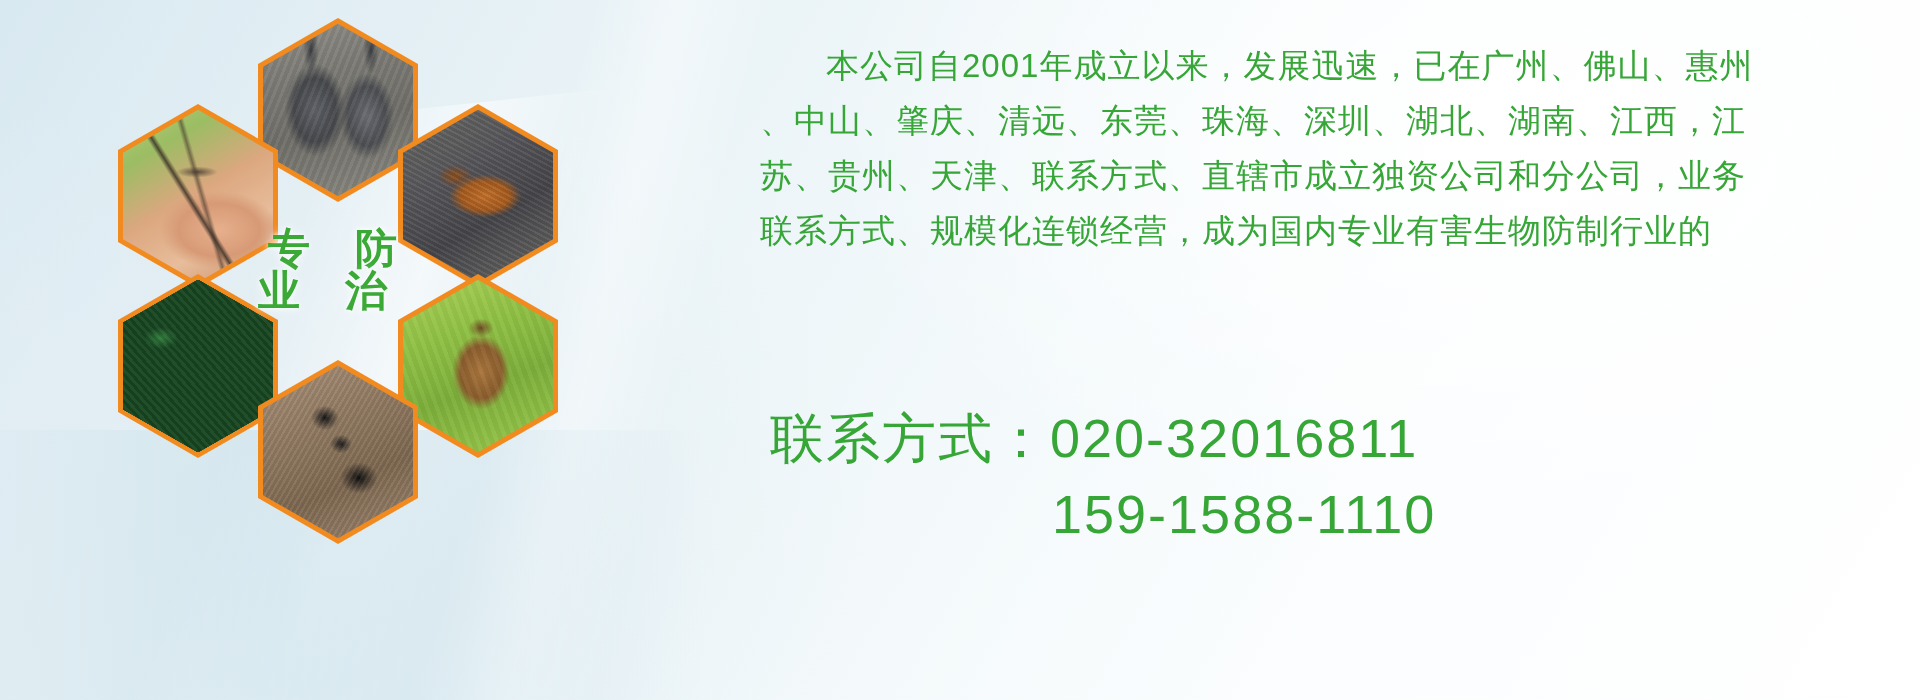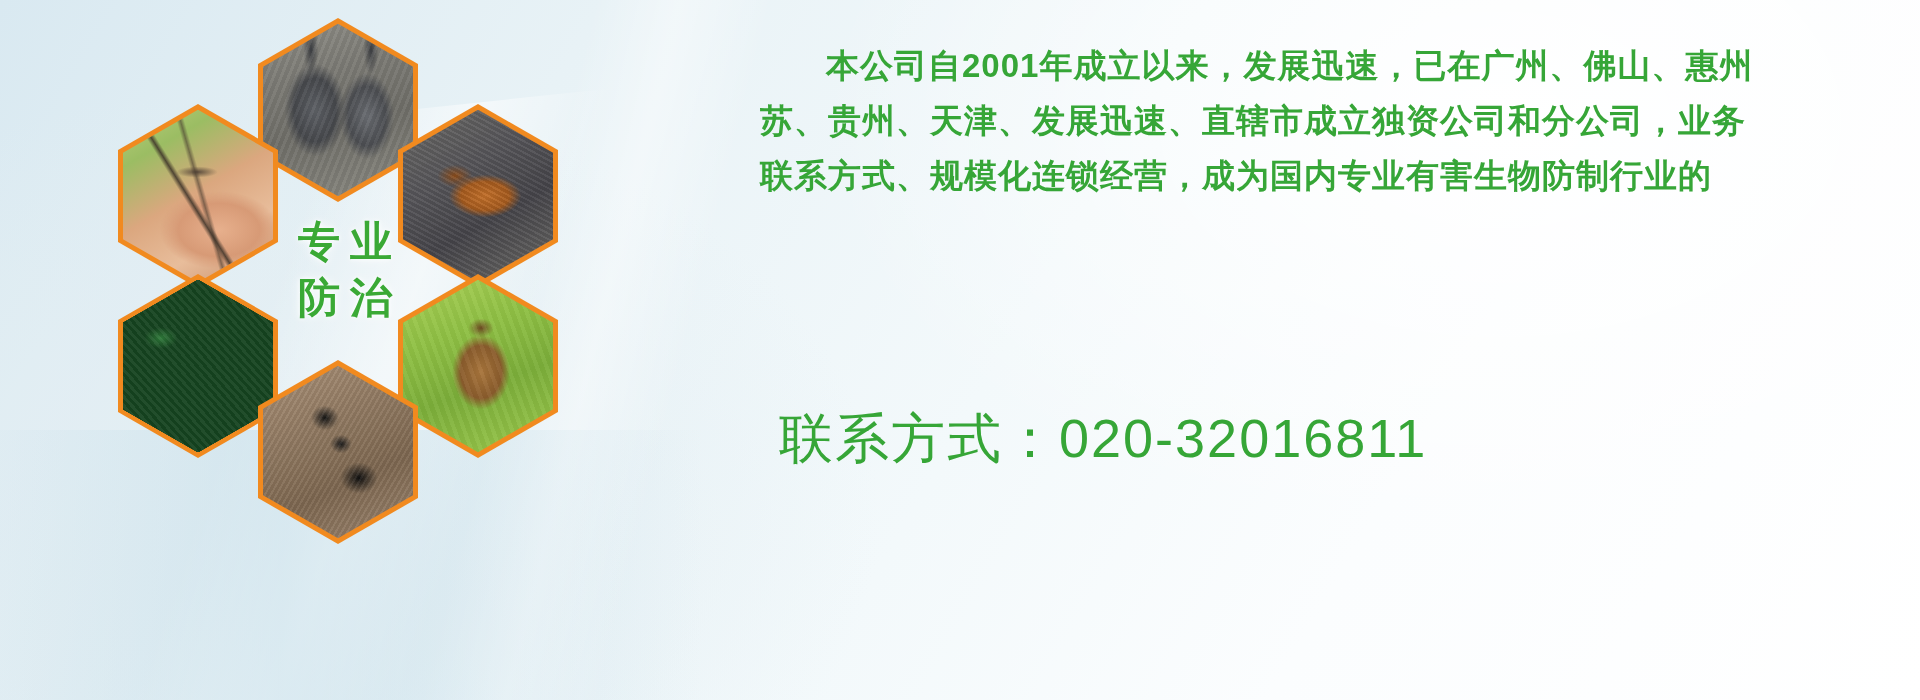--- a/index.html
+++ b/index.html
@@ -43,22 +43,22 @@
 
   
   .hx-top      {left:168px;top:8px;}
   .hx-left     {left:28px;top:94px;}
   .hx-right    {left:308px;top:94px;}
   .hx-botleft  {left:28px;top:264px;}
   .hx-botright {left:308px;top:264px;}
   .hx-bottom   {left:168px;top:350px;}
 
   .hex-label{
-    position:absolute;left:175px;top:168px;width:160px;height:184px;
-    display:flex;flex-direction:column;align-items:center;justify-content:center;
+    position:absolute;left:168px;top:168px;width:160px;height:184px;
+    display:flex;flex-direction:row;align-items:center;justify-content:flex-start;
     gap:14px;z-index:6;pointer-events:none;
   }
   .hex-label span{
     color:#3aa935;font-size:42px;font-weight:bold;letter-spacing:10px;
     text-indent:10px;line-height:1;
     text-shadow:0 0 5px rgba(255,255,255,.95),0 0 12px rgba(255,255,255,.8);
   }
 
   
   
@@ -118,29 +118,29 @@
       background:repeating-linear-gradient(70deg,rgba(255,255,255,.10) 0 4px,rgba(0,0,0,.08) 4px 9px);
       opacity:.4;}
 
   
   .copy{
     position:absolute;left:760px;top:38px;width:1120px;
   }
   .copy p{
     margin:0;color:#36a637;
     font-size:33px;line-height:55px;letter-spacing:1px;
-    white-space:nowrap;font-weight:700;
+    white-space:nowrap;font-weight:400;
   }
   .copy p.indent{text-indent:66px;}
 
   .contact{
     position:absolute;left:770px;top:400px;color:#36a637;
   }
   .contact .line{
-    font-size:54px;line-height:76px;letter-spacing:2px;white-space:nowrap;font-weight:500;margin-left:9px;
+    font-size:54px;line-height:76px;letter-spacing:2px;white-space:nowrap;font-weight:500;
   }
   .contact .line.second{padding-left:282px;}
 </style>
 </head>
 <body>
 
 <div class="banner">
 
   <div class="bg-streak streak-a"></div>
   <div class="bg-streak streak-b"></div>
@@ -185,21 +185,23 @@
     </div>
 
     <div class="hex-label">
       <span>专业</span>
       <span>防治</span>
     </div>
   </div>
 
   <div class="copy">
     <p class="indent">本公司自2001年成立以来，发展迅速，已在广州、佛山、惠州</p>
-    <p>苏、贵州、天津、发展迅速、直辖市成立独资公司和分公司，业务</p>
+    <p>、中山、肇庆、清远、东莞、珠海、深圳、湖北、湖南、江西，江</p>
+    <p>苏、贵州、天津、联系方式、直辖市成立独资公司和分公司，业务</p>
     <p>联系方式、规模化连锁经营，成为国内专业有害生物防制行业的</p>
   </div>
 
   <div class="contact">
     <div class="line">联系方式：020-32016811</div>
+    <div class="line second">159-1588-1110</div>
   </div>
 
 </div>
 
 </body></html>

